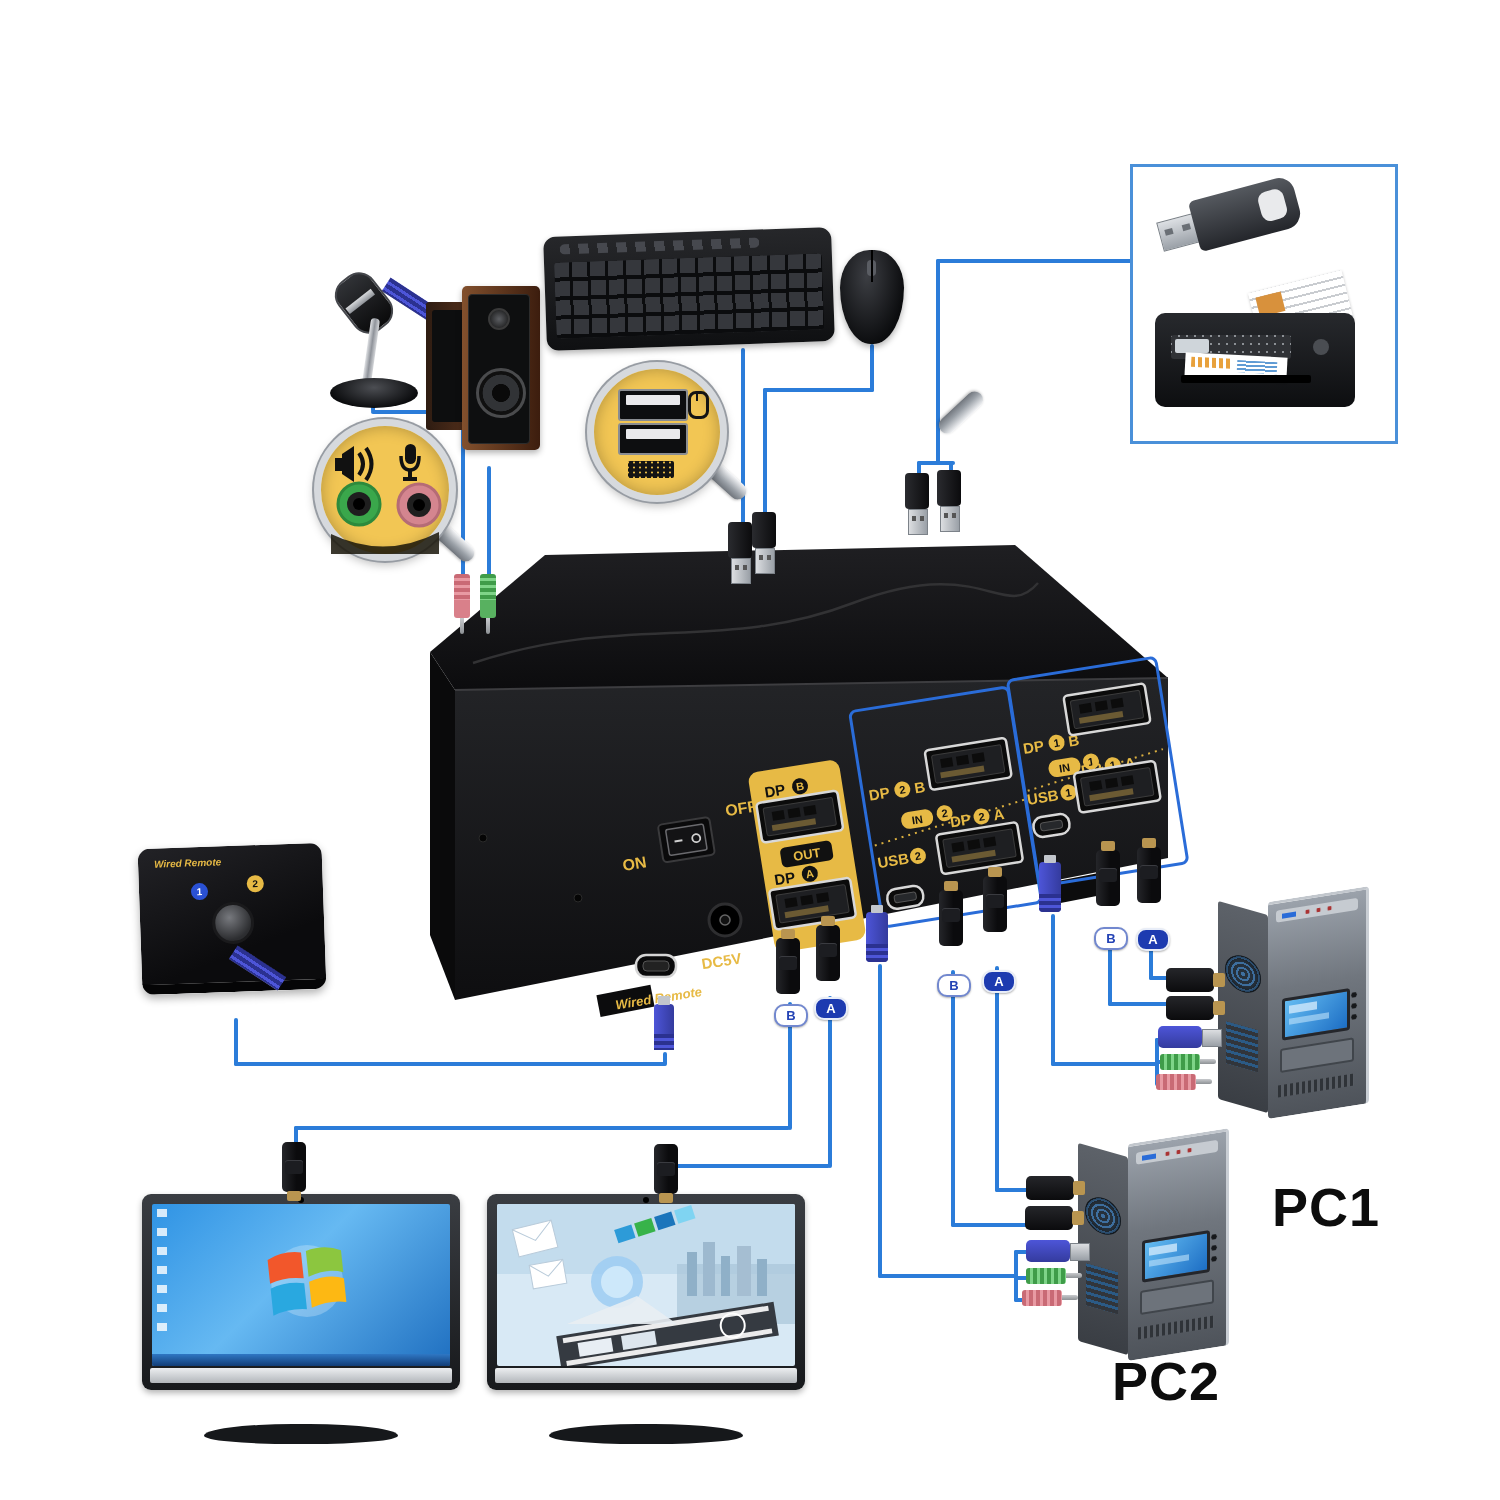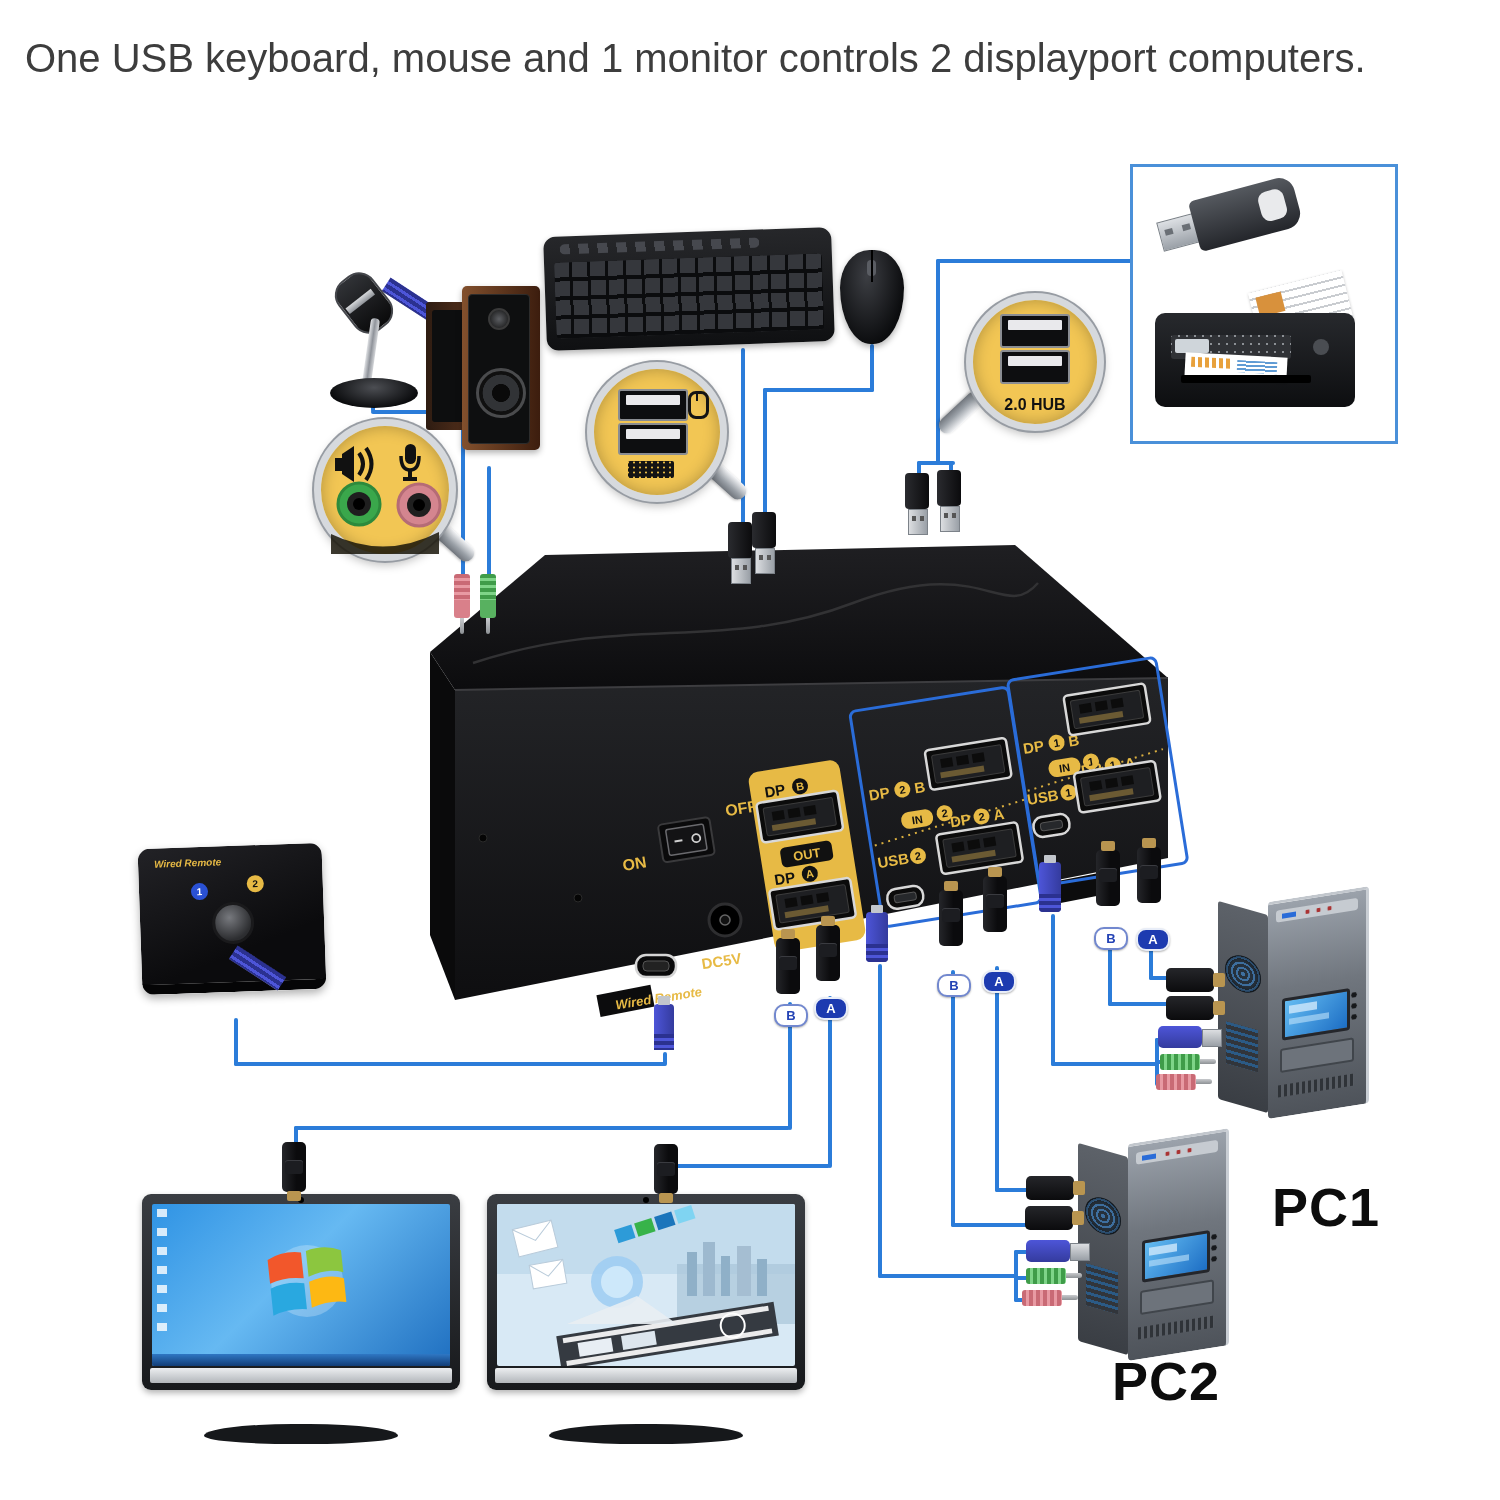--- a/index.html
+++ b/index.html
@@ -148,21 +148,20 @@
   .pcbay{position:absolute;left:12px;top:146px;width:70px;height:20px;border:2px solid #40454b;border-radius:3px;background:#6d737b;}
   .pcgrill{position:absolute;left:10px;top:182px;width:76px;height:12px;background:repeating-linear-gradient(90deg,#2f3338 0 3px,#585d64 3px 6px);}
   .pclabel{position:absolute;font-size:54px;font-weight:bold;color:#0d0d0d;letter-spacing:1px;}
   svg text{font-family:"Liberation Sans",sans-serif;}
 </style>
 </head>
 <body>
 
 <div class="scene">
 
-  <div class="title">One USB keyboard, mouse and 1 monitor controls 2 displayport computers.</div>
 
   <div>
     <div class="w wv" style="left:371px;top:396px;height:16px"></div>
     <div class="w wh" style="left:371px;top:410px;width:94px"></div>
     <div class="w wv" style="left:461px;top:410px;height:167px"></div>
     <div class="w wv" style="left:487px;top:466px;height:111px"></div>
     <div class="w wv" style="left:741px;top:348px;height:178px"></div>
     <div class="w wv" style="left:870px;top:344px;height:48px"></div>
     <div class="w wh" style="left:763px;top:388px;width:111px"></div>
     <div class="w wv" style="left:763px;top:388px;height:128px"></div>
@@ -368,29 +367,20 @@
         <i></i>
       </div>
     <div class="usbport" style="left:24px;top:54px;width:66px;height:28px">
         <i></i>
       </div>
     <div class="micon" style="left:94px;top:22px"></div>
     <div class="kicon" style="left:34px;top:92px"></div>
   </div>
 
   <div class="handle" style="left:934px;top:404px;transform:rotate(137deg)"></div>
-  <div class="mag" style="left:966px;top:293px;width:124px;height:124px">
-    <div class="usbport" style="left:27px;top:14px;width:66px;height:30px">
-        <i></i>
-      </div>
-    <div class="usbport" style="left:27px;top:50px;width:66px;height:30px">
-        <i></i>
-      </div>
-    <div class="hubcap">2.0 HUB</div>
-  </div>
 
   <div class="devbox">
     <div class="stick">
       <div class="tip"></div>
       <div class="body"></div>
       <div class="slider"></div>
     </div>
     <div class="printer">
       <div class="paper1"></div>
       <div class="body"></div>

